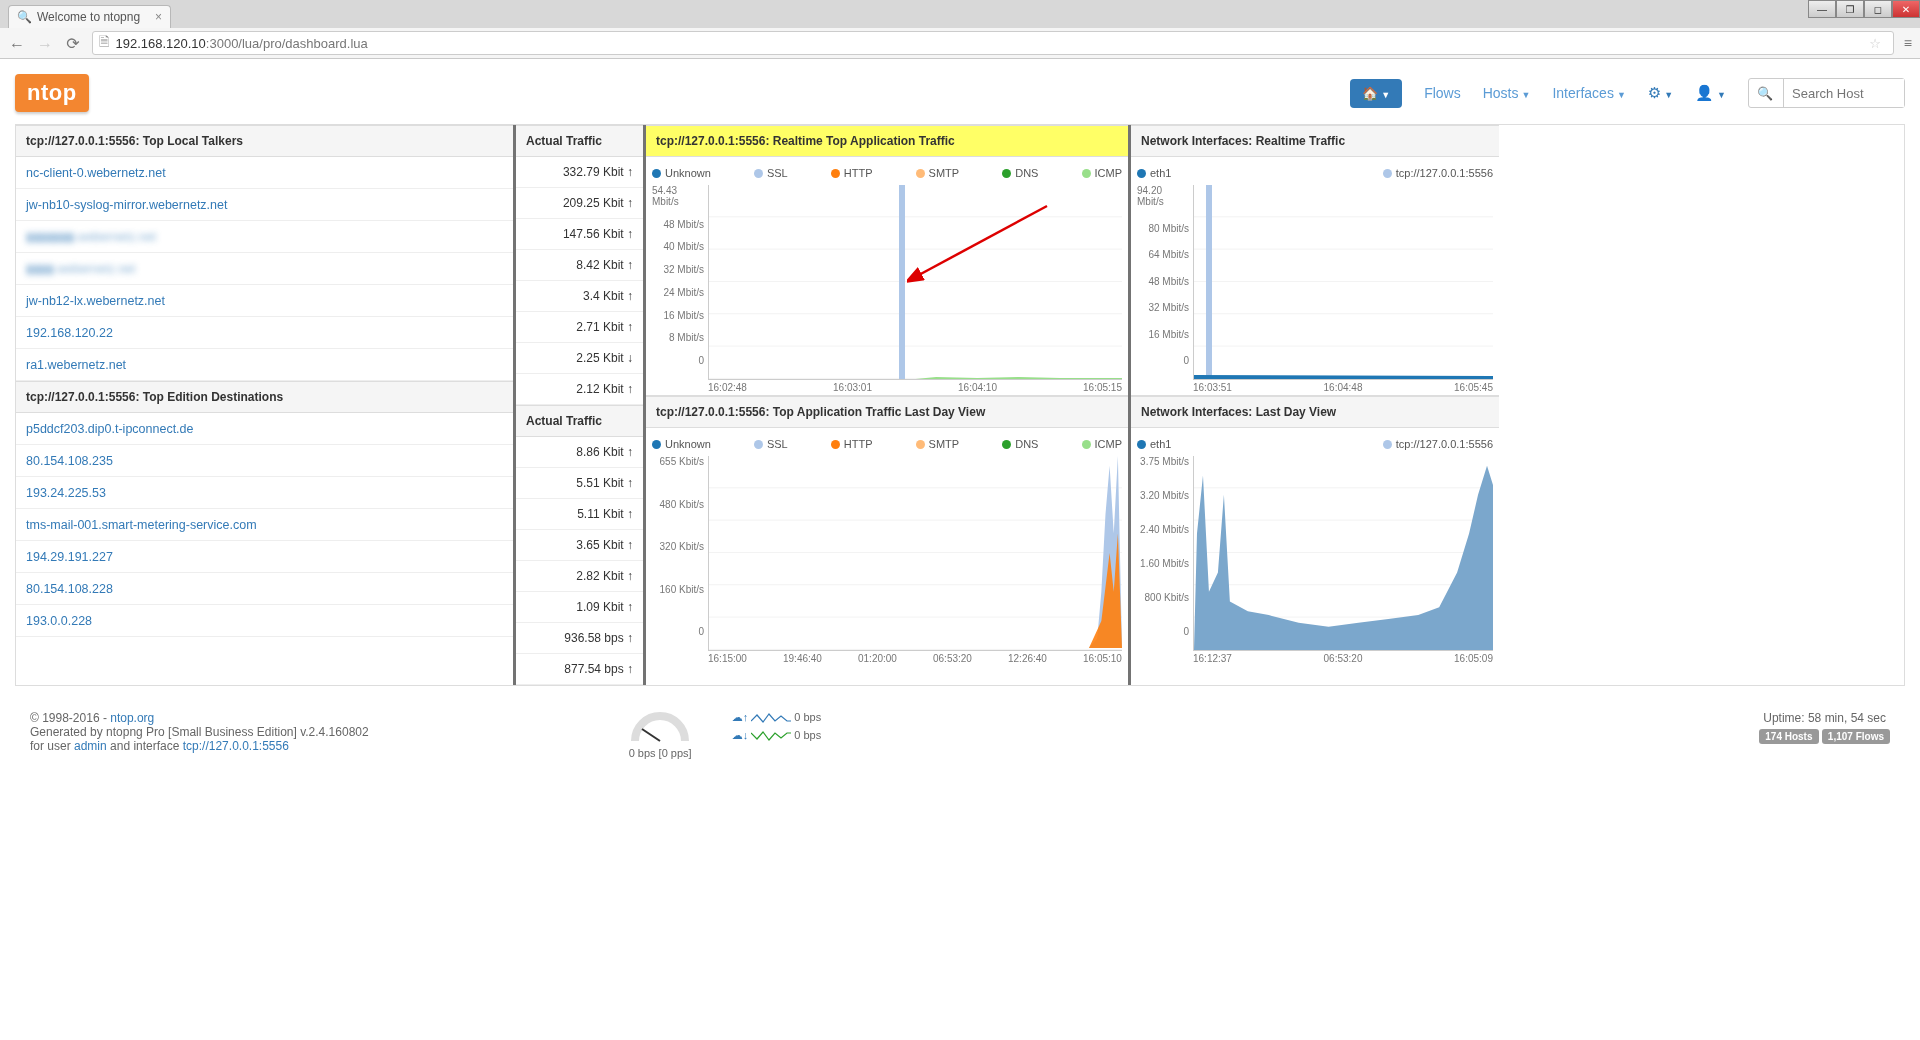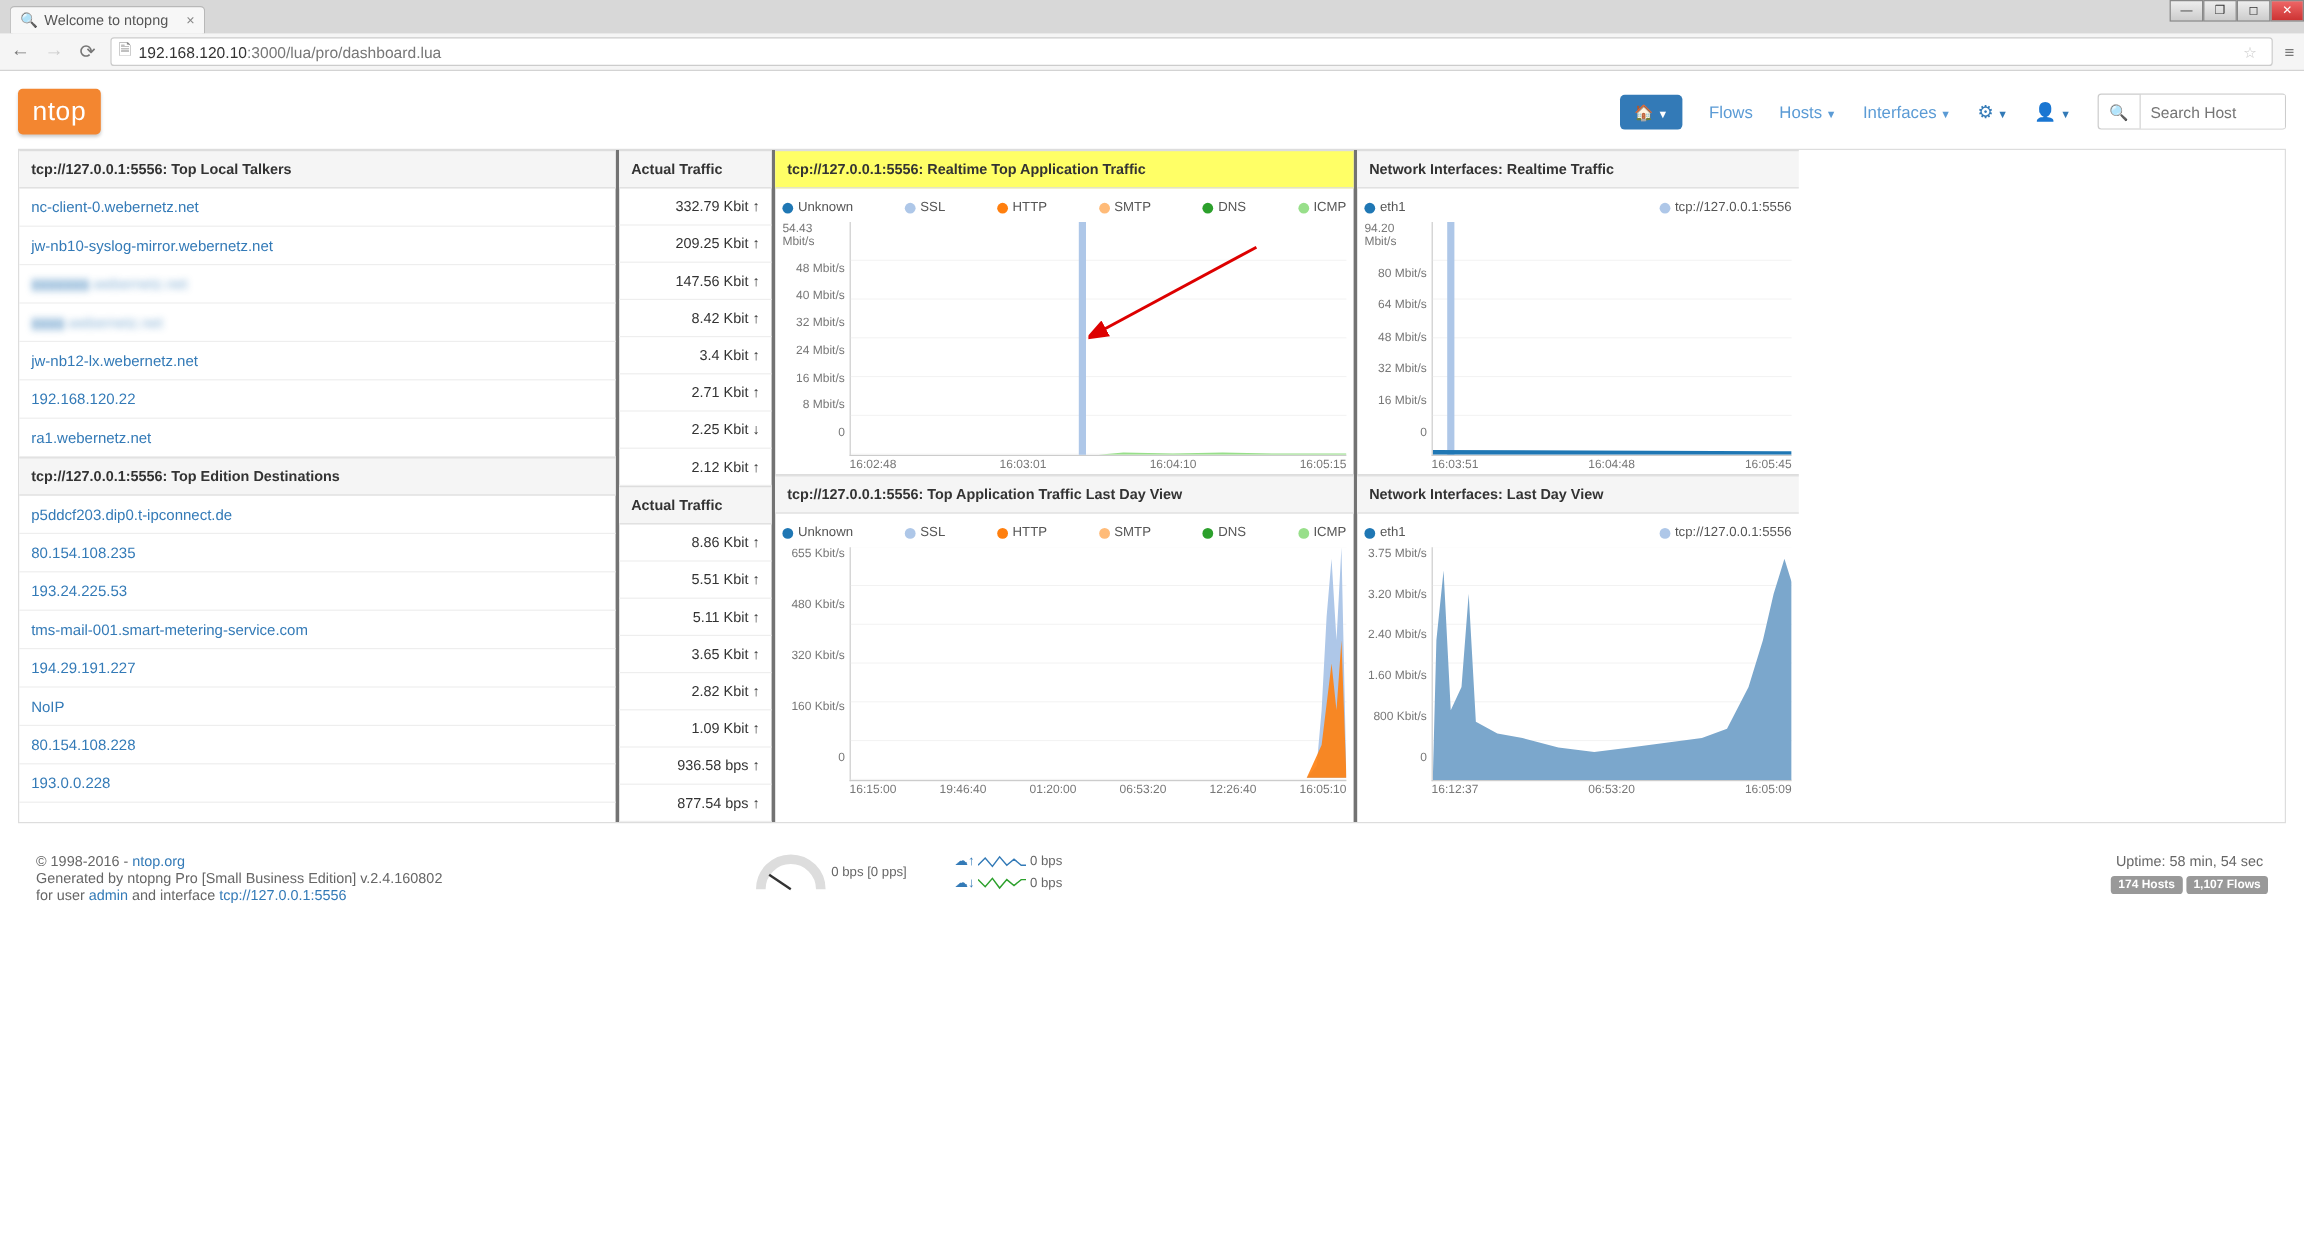--- a/index.html
+++ b/index.html
@@ -15,21 +15,21 @@
 .addr-field .doc{color:#888;margin-right:6px}
 .addr-field .path{color:#777}
 .winbtns{position:absolute;top:0;right:0;display:flex}
 .winbtn{width:28px;height:18px;border:1px solid #888;background:linear-gradient(#eee,#ccc);font-size:10px;display:flex;align-items:center;justify-content:center;color:#333}
 .winbtn.close{background:linear-gradient(#e66,#c33);color:#fff}
 .star{color:#ccc;margin-left:auto;margin-right:6px}
 .menu-dots{color:#777;font-size:14px}
 
 .page{padding:10px 15px}
 .navbar{display:flex;align-items:center;padding:5px 0 12px}
-.logo{background:#f38630;color:#fff;font-weight:normal;font-size:22px;padding:6px 12px;border-radius:4px;letter-spacing:.5px;box-shadow:0 2px 3px rgba(0,0,0,.2)}
+.logo{background:#f38630;color:#fff;font-weight:bold;font-size:22px;padding:6px 12px;border-radius:4px;letter-spacing:.5px;box-shadow:0 2px 3px rgba(0,0,0,.2)}
 .nav-right{margin-left:auto;display:flex;align-items:center;gap:22px}
 .nav-link{color:#5b9bd5;text-decoration:none;font-size:14px}
 .home-btn{background:#337ab7;color:#fff;padding:7px 12px;border-radius:4px;font-size:13px}
 .caret{font-size:9px;margin-left:3px}
 .ico-gear,.ico-user{color:#337ab7;font-size:15px}
 .searchwrap{display:flex;align-items:center;border:1px solid #ccc;border-radius:3px;height:30px}
 .searchwrap .mg{padding:0 9px;color:#666;border-right:1px solid #ccc;height:100%;display:flex;align-items:center}
 .searchwrap input{border:none;outline:none;padding:0 8px;font-size:13px;width:120px;height:100%;color:#999}
 
 .dash{display:grid;grid-template-columns:500px 130px 485px 368px;border:1px solid #ddd}
@@ -58,21 +58,21 @@
 .redarrow{position:absolute;pointer-events:none}
 
 .tblcol{display:flex;flex-direction:column}
 
 .footer{display:flex;padding:25px 15px 15px;font-size:12px;color:#666;gap:40px;align-items:flex-start}
 .footer a{color:#337ab7;text-decoration:none}
 .gauge{width:60px;height:32px}
 .badge{background:#999;color:#fff;padding:2px 6px;border-radius:3px;font-size:10px;font-weight:bold}
 .spark{display:inline-block;width:40px;height:14px;vertical-align:middle}
 .cloud{color:#337ab7}
-.ft-mid{display:flex;flex-direction:row;align-items:center;gap:4px}
+.ft-mid{display:flex;flex-direction:column;align-items:center;gap:4px}
 .ft-traf{display:flex;flex-direction:column;gap:4px;font-size:11px;color:#666}
 .ft-right{margin-left:auto;text-align:center}
 .section2{border-top:1px solid #ddd}
 </style>
 </head>
 <body>
 
 <div class="br-chrome" style="position:relative">
   <div class="winbtns">
     <div class="winbtn">—</div>
@@ -155,23 +155,20 @@
             <div class="c1"><a>80.154.108.235</a></div>
           </div>
           <div class="row">
             <div class="c1"><a>193.24.225.53</a></div>
           </div>
           <div class="row">
             <div class="c1"><a>tms-mail-001.smart-metering-service.com</a></div>
           </div>
           <div class="row">
             <div class="c1"><a>194.29.191.227</a></div>
-          </div>
-          <div class="row">
-            <div class="c1"><a>NoIP</a></div>
           </div>
           <div class="row">
             <div class="c1"><a>80.154.108.228</a></div>
           </div>
           <div class="row">
             <div class="c1"><a>193.0.0.228</a></div>
           </div>
         </div>
     </div>
 

